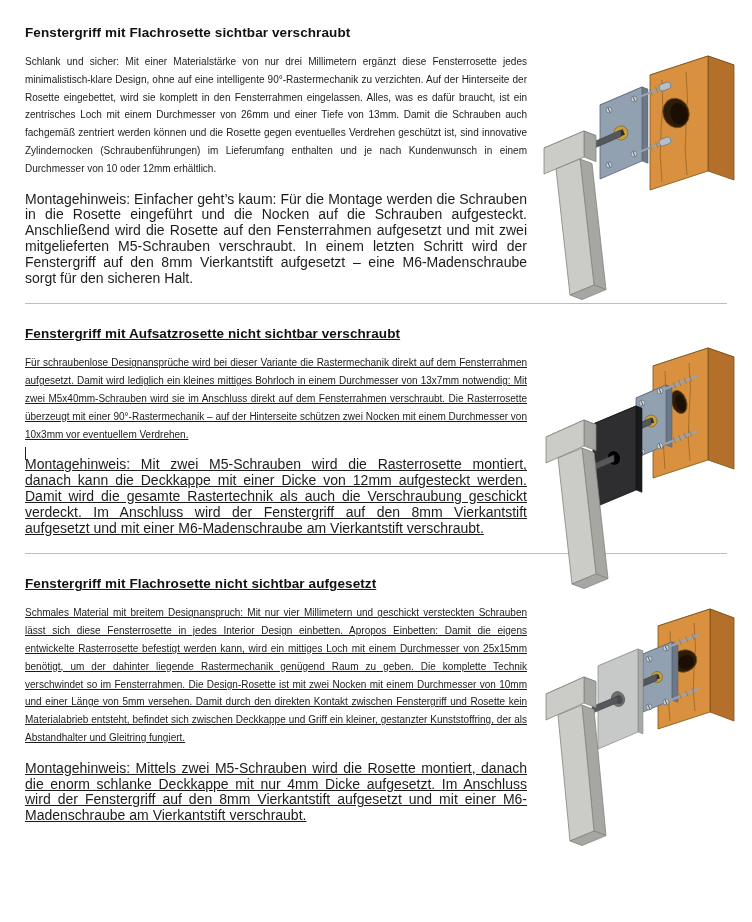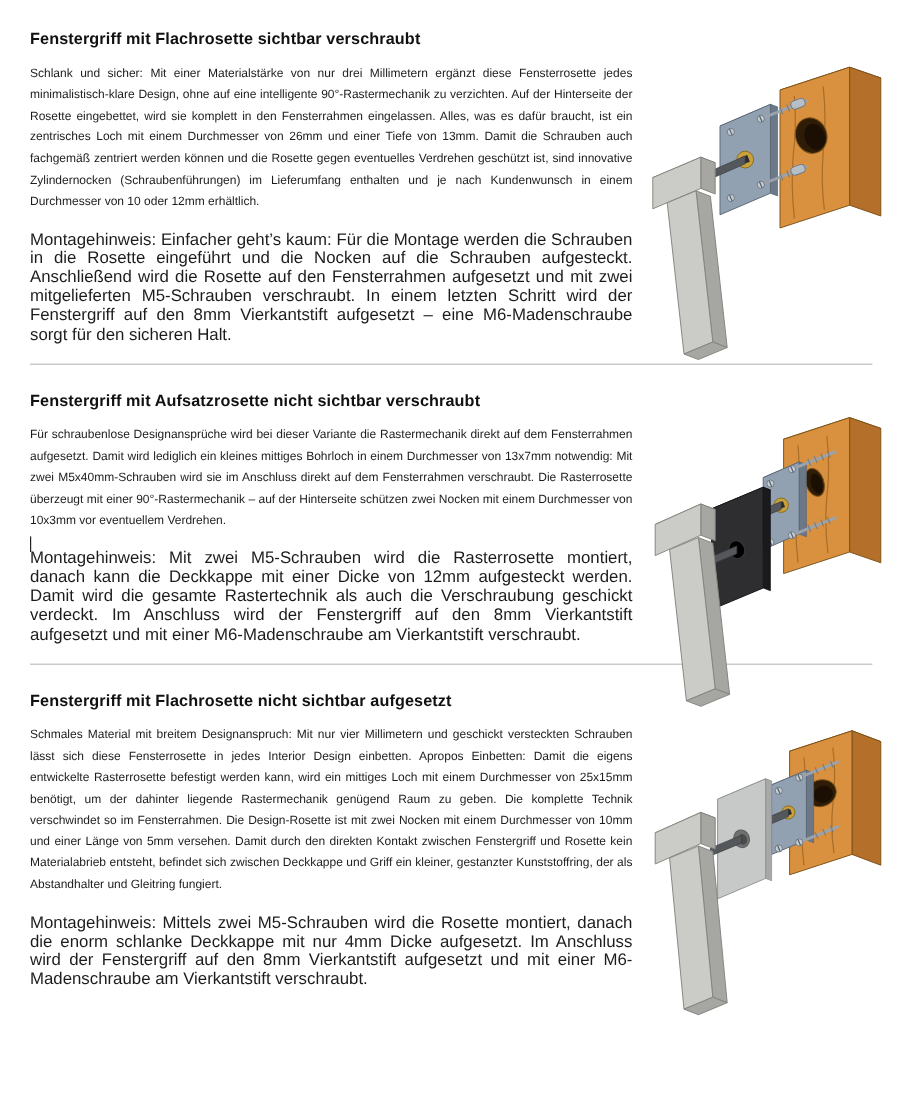--- a/index.html
+++ b/index.html
@@ -5,21 +5,21 @@
   * { margin:0; padding:0; box-sizing:border-box; }
   html,body { background:#ffffff; }
   body {
     width:752px; height:922px;
     font-family:"Liberation Sans", sans-serif;
     color:#1c1c1c;
   }
   .page { width:752px; height:922px; background:#fff; overflow:hidden; position:relative; }
   section { padding:0 25px; position:relative; }
   .sec1 { padding-top:25px; }
-  .sec2, .sec3 { padding-top:22px; }
+  .sec2, .sec3 { padding-top:22px;text-decoration:underline; }
   h2 { font-size:13.5px; font-weight:bold; color:#111; letter-spacing:.1px; margin-bottom:13px; }
   .content { position:relative; }
   .text { width:502px; position:relative; }
   .body { font-size:10px; line-height:17.8px; text-align:justify; }
   .note { font-size:14px; line-height:15.8px; text-align:justify; margin-top:14px; }
   .caret { position:absolute; left:0; width:1px; height:13px; background:#222; top:93px; }
   .illu { position:absolute; right:-16px; }
   .illu1 { top:0; }
   .illu2 { top:-14px; }
   .illu3 { top:2px; }

